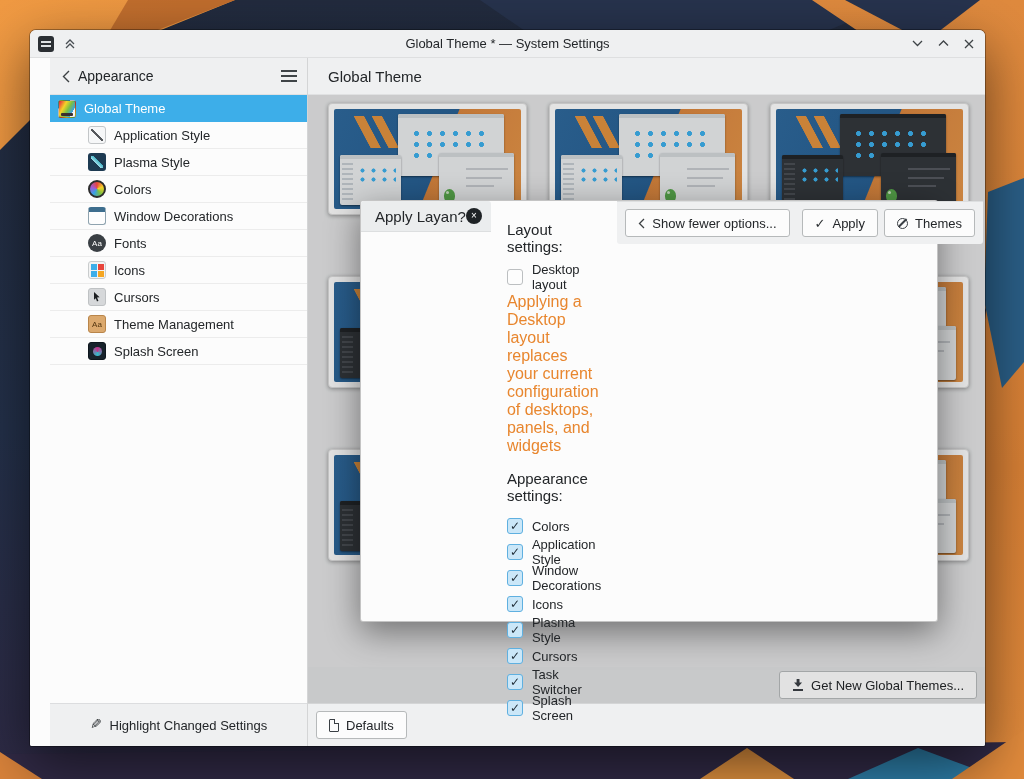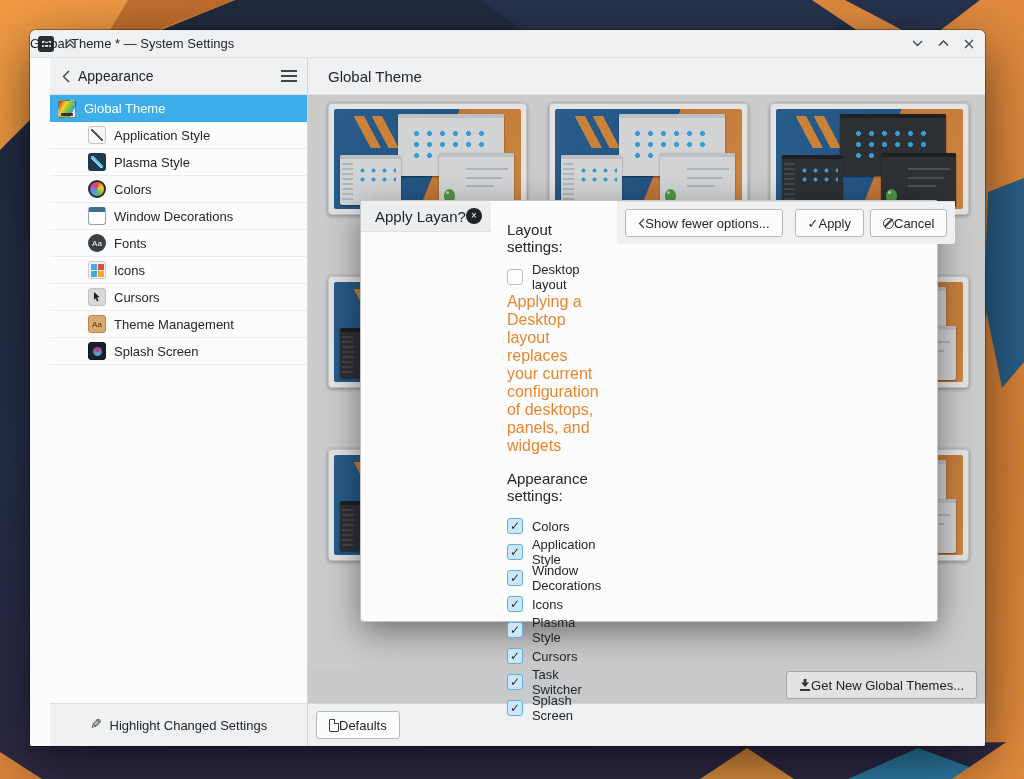--- a/index.html
+++ b/index.html
@@ -26,21 +26,21 @@
     border-radius:6px 6px 2px 2px;box-shadow:0 18px 55px rgba(0,0,0,.55),0 0 0 1px rgba(0,0,0,.32);
     display:flex;flex-direction:column;overflow:hidden;}
   .titlebar{height:28px;flex:none;display:flex;align-items:center;padding:0 8px;position:relative;
     background:#eff0f1;border-bottom:1px solid rgba(0,0,0,.07);}
   .tb-left{display:flex;align-items:center;gap:8px;}
   .app-icon{width:16px;height:16px;border-radius:3px;background:#2b2f33;position:relative;flex:none;
     background-image:linear-gradient(#dfe2e4,#dfe2e4),linear-gradient(#dfe2e4,#dfe2e4),
       radial-gradient(circle,#fff 45%,transparent 50%),radial-gradient(circle,#fff 45%,transparent 50%);
     background-size:10px 2px,10px 2px,4px 4px,4px 4px;background-position:3px 5px,3px 9px,8px 4px,4px 8px;background-repeat:no-repeat;}
   .svgic{display:block;}
-  .tb-title{position:absolute;left:0;right:0;text-align:left;font-size:13px;color:#232629;pointer-events:none;}
+  .tb-title{position:absolute;left:0;right:0;text-align:center;font-size:13px;color:#232629;pointer-events:none;}
   .tb-right{margin-left:auto;display:flex;align-items:center;gap:10px;z-index:1;}
   .tb-btn{width:16px;height:16px;display:flex;align-items:center;justify-content:center;}
 
   .body-row{flex:1;display:flex;min-height:0;}
 
   
   .sidebar{width:278px;flex:none;display:flex;flex-direction:column;background:#fcfcfc;border-right:1px solid #d4d5d6;padding-left:20px;}
   .side-header{height:37px;flex:none;display:flex;align-items:center;gap:8px;padding:0 10px 0 12px;
     background:#eff0f1;border-bottom:1px solid #e0e1e2;}
   .side-header-title{font-size:14px;}
@@ -110,21 +110,21 @@
   .konqi::after{content:"";position:absolute;left:2px;top:2px;width:3px;height:3px;border-radius:50%;background:#cfe8c8;}
   .pline{position:absolute;height:2px;background:var(--pwline,#c4c8cc);}
   .pl1{left:36%;right:8%;top:28%;} .pl2{left:36%;right:16%;top:44%;} .pl3{left:36%;right:26%;top:60%;}
   .theme-card[data-variant="dark"]{--pwbg:#33373c;--pwbar:#222529;--pwline:#55595f;--pwside:#4a4e54;}
 
   .toolbar{height:36px;flex:none;background:#dfe0e1;display:flex;align-items:center;justify-content:flex-end;padding:0 8px;}
   .dim{position:absolute;inset:0;background:rgba(0,0,0,.10);z-index:5;}
   .main-footer{height:43px;flex:none;border-top:1px solid #d4d5d6;background:#eff0f1;display:flex;align-items:center;padding:0 8px;}
 
   
-  .btn{display:inline-flex;align-items:center;height:28px;padding:0 12px;background:#fcfcfc;
+  .btn{display:inline-flex;align-items:center;gap:7px;height:28px;padding:0 12px;background:#fcfcfc;
     border:1px solid #b6b9ba;border-radius:3px;font-size:13px;color:#232629;white-space:nowrap;}
   .ic-download{position:relative;width:12px;height:12px;flex:none;}
   .ic-download::before{content:"";position:absolute;left:2px;top:0;width:8px;height:8px;background:#3a3f44;
     clip-path:polygon(32% 0,68% 0,68% 45%,100% 45%,50% 100%,0 45%,32% 45%);}
   .ic-download::after{content:"";position:absolute;left:1px;bottom:0;width:10px;height:2px;background:#3a3f44;}
   .ic-file{position:relative;width:10px;height:13px;border:1.2px solid #3a3f44;border-radius:1px;flex:none;background:#fcfcfc;}
   .ic-file::after{content:"";position:absolute;right:-1px;top:-1px;width:4px;height:4px;background:#fcfcfc;
     border-left:1.2px solid #3a3f44;border-bottom:1.2px solid #3a3f44;}
   .ic-check{font-size:13px;line-height:1;color:#2c3033;}
   .ic-cancel{position:relative;width:11px;height:11px;border:1.5px solid #3a3f44;border-radius:50%;flex:none;}
@@ -542,18 +542,18 @@
           </svg>
         <span>Show fewer options...</span>
       </button>
       <span class="spacer"></span>
       <button class="btn">
         <span class="ic-check">✓</span>
         <span>Apply</span>
       </button>
       <button class="btn">
         <span class="ic-cancel"></span>
-        <span>Cancel</span>
+        <span>Themes</span>
       </button>
     </div>
   </div>
 
 </div>
 
 </body></html>

